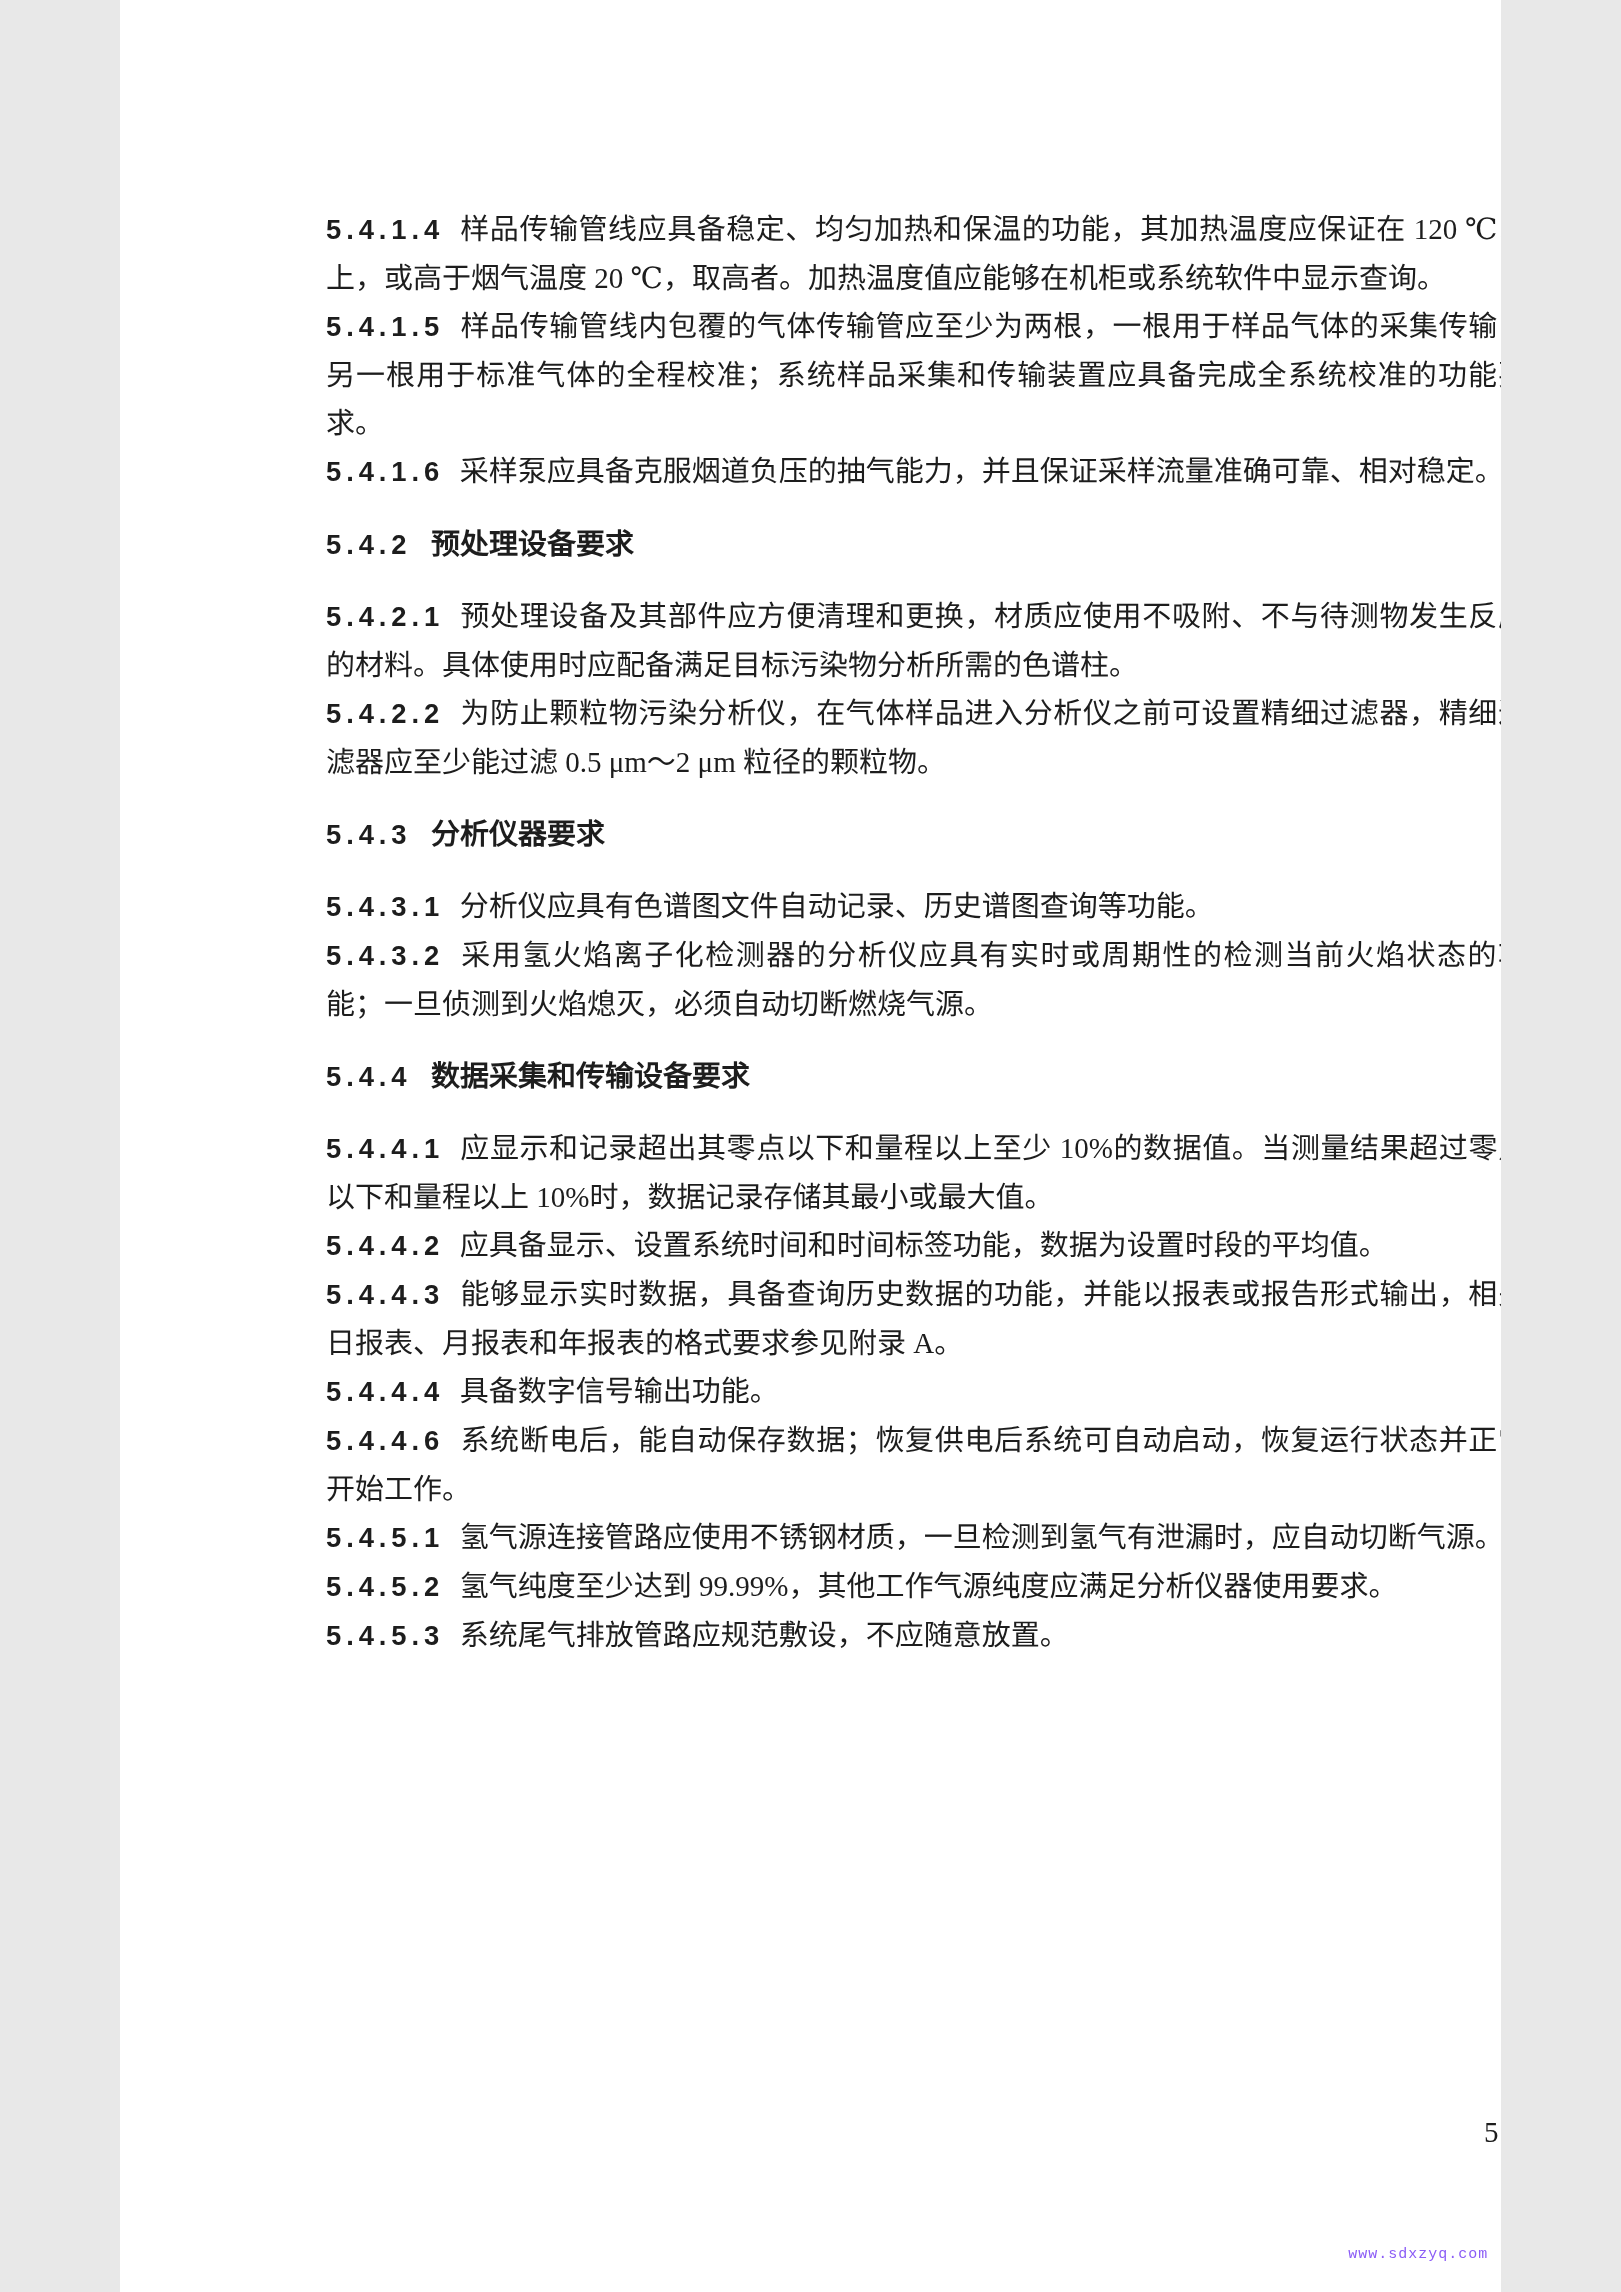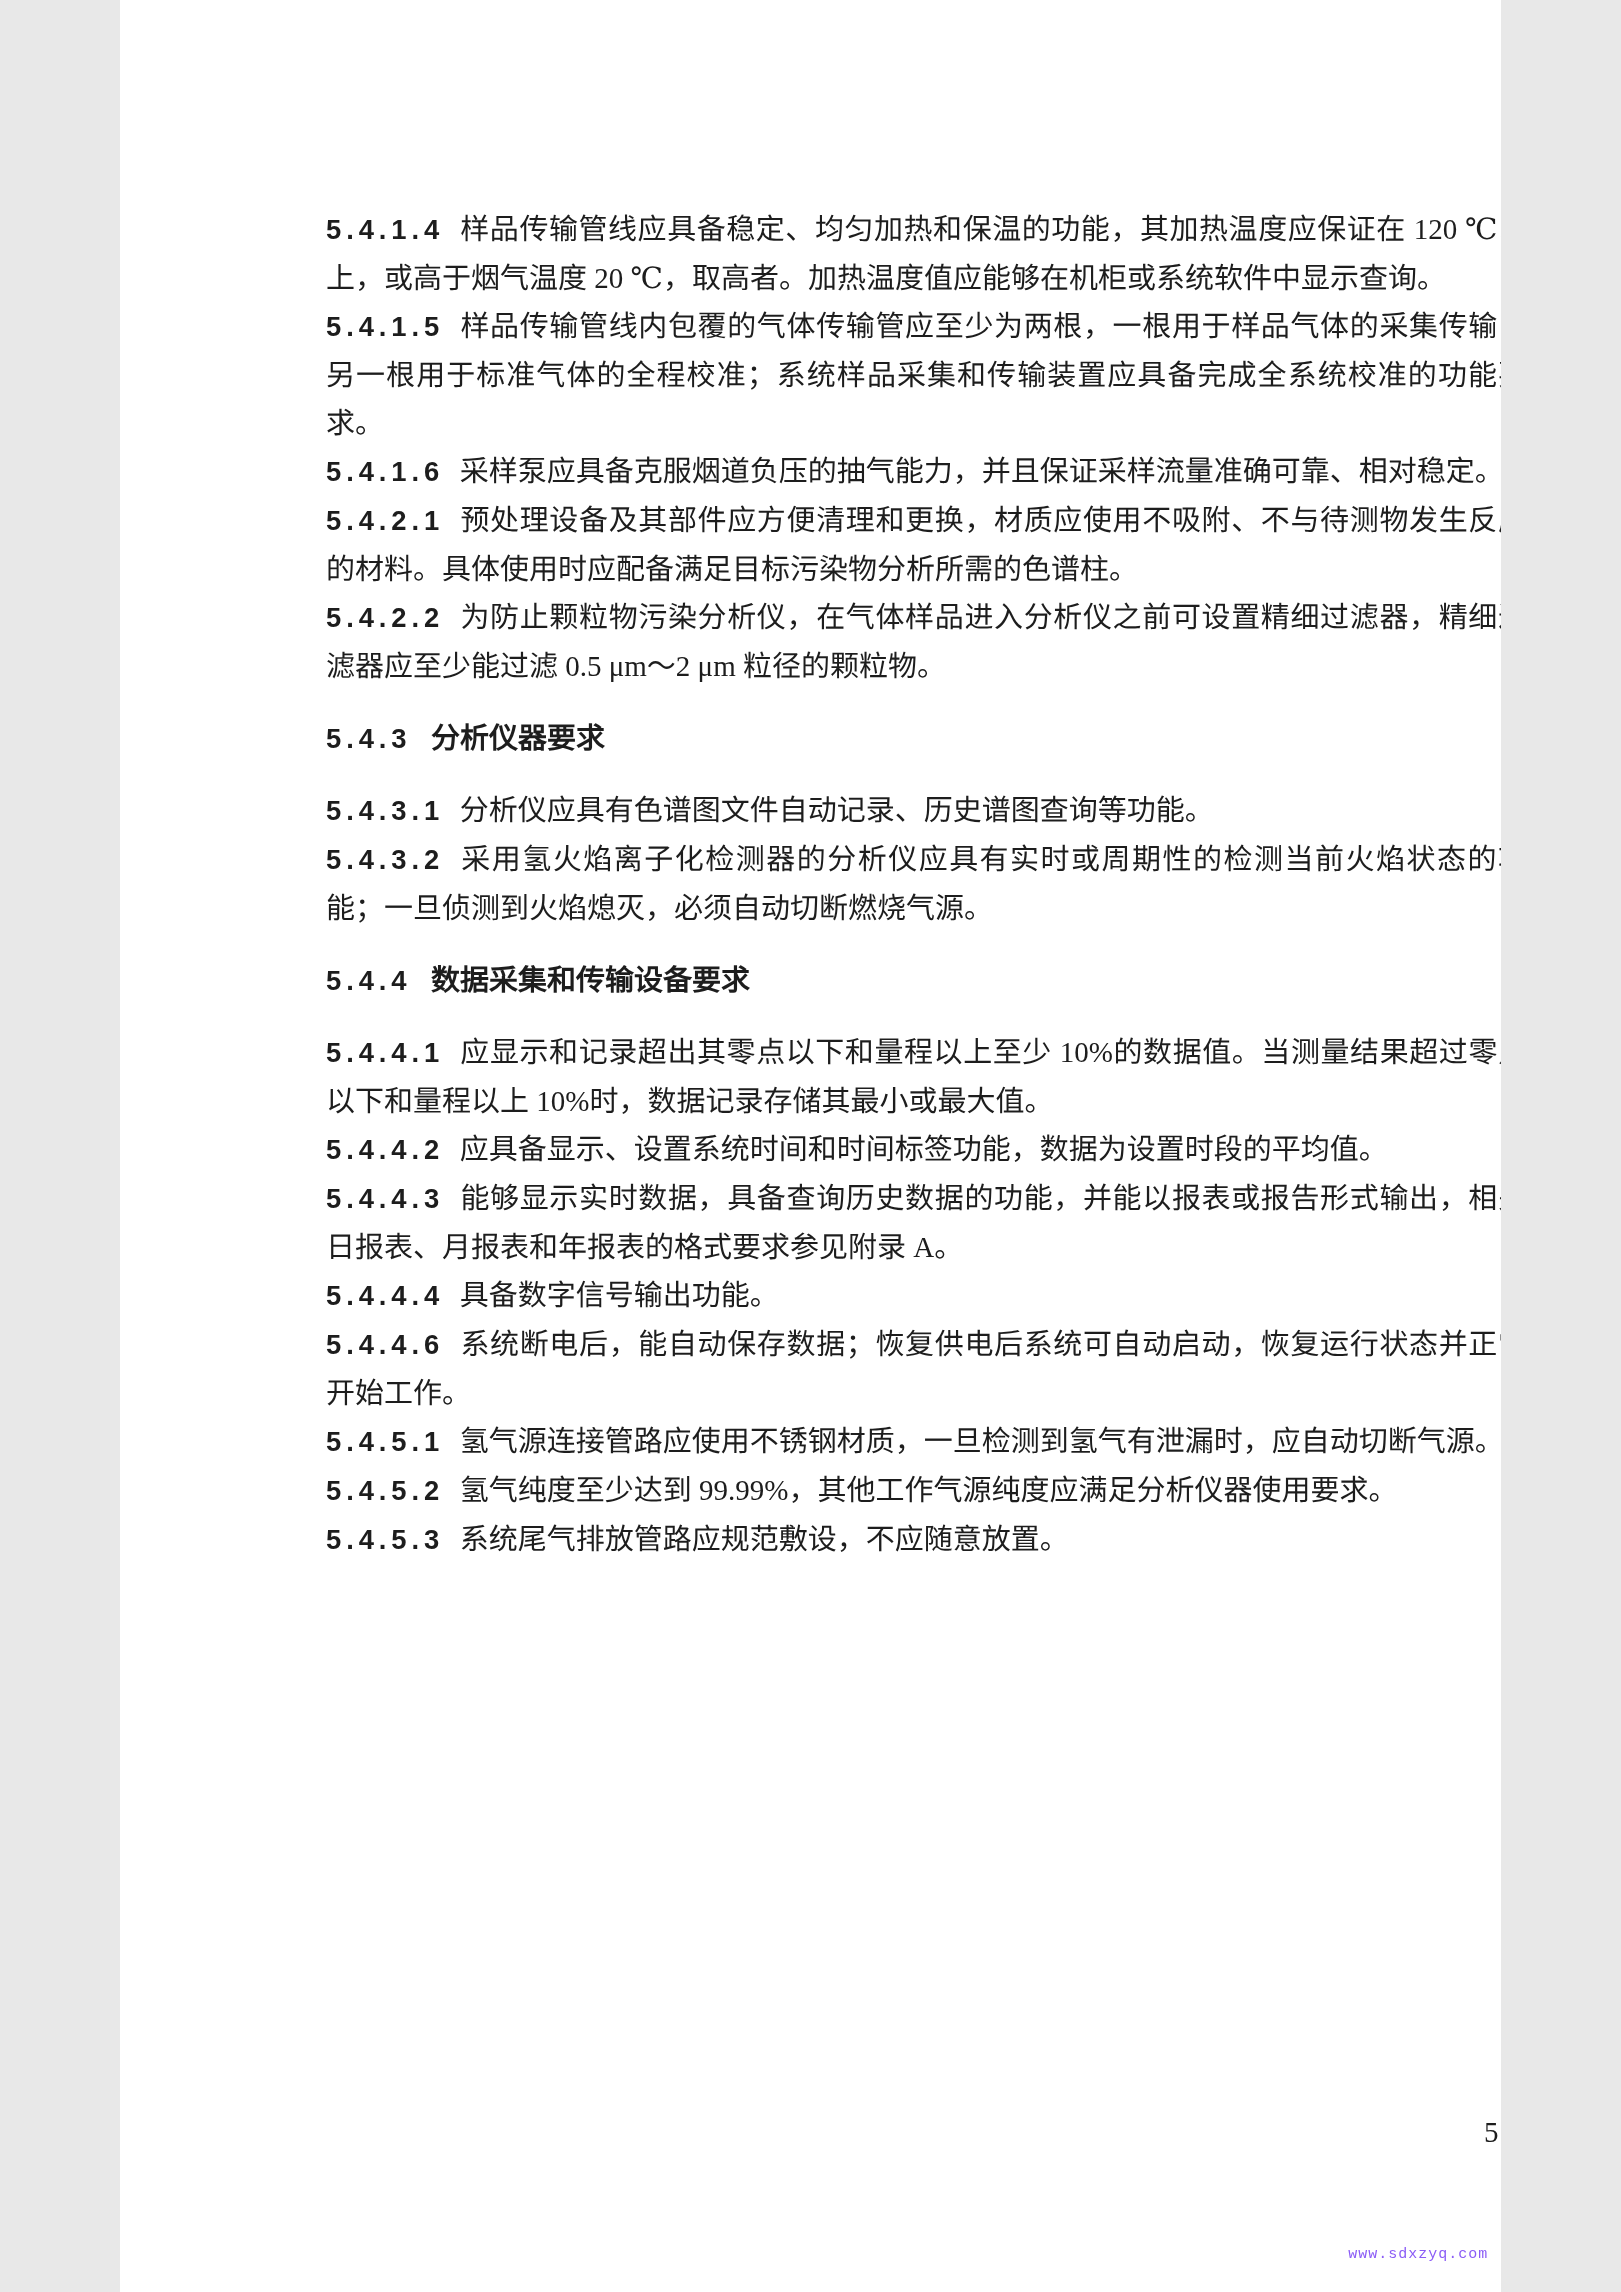--- a/index.html
+++ b/index.html
@@ -70,20 +70,21 @@
 
 <div class="page">
   <div class="content">
 
     <p class="clause"><span class="num">5.4.1.4</span><span>样品传输管线应具备稳定、均匀加热和保温的功能，其加热温度应保证在 120 ℃以上，或高于烟气温度 20 ℃，取高者。加热温度值应能够在机柜或系统软件中显示查询。</span></p>
 
     <p class="clause"><span class="num">5.4.1.5</span><span>样品传输管线内包覆的气体传输管应至少为两根，一根用于样品气体的采集传输，另一根用于标准气体的全程校准；系统样品采集和传输装置应具备完成全系统校准的功能要求。</span></p>
 
     <p class="clause"><span class="num">5.4.1.6</span><span>采样泵应具备克服烟道负压的抽气能力，并且保证采样流量准确可靠、相对稳定。</span></p>
 
+    <h3 class="heading"><span class="num">5.4.2</span><span>预处理设备要求</span></h3>
 
     <p class="clause"><span class="num">5.4.2.1</span><span>预处理设备及其部件应方便清理和更换，材质应使用不吸附、不与待测物发生反应的材料。具体使用时应配备满足目标污染物分析所需的色谱柱。</span></p>
 
     <p class="clause"><span class="num">5.4.2.2</span><span>为防止颗粒物污染分析仪，在气体样品进入分析仪之前可设置精细过滤器，精细过滤器应至少能过滤 0.5 μm～2 μm 粒径的颗粒物。</span></p>
 
     <h3 class="heading"><span class="num">5.4.3</span><span>分析仪器要求</span></h3>
 
     <p class="clause"><span class="num">5.4.3.1</span><span>分析仪应具有色谱图文件自动记录、历史谱图查询等功能。</span></p>
 
     <p class="clause"><span class="num">5.4.3.2</span><span>采用氢火焰离子化检测器的分析仪应具有实时或周期性的检测当前火焰状态的功能；一旦侦测到火焰熄灭，必须自动切断燃烧气源。</span></p>

